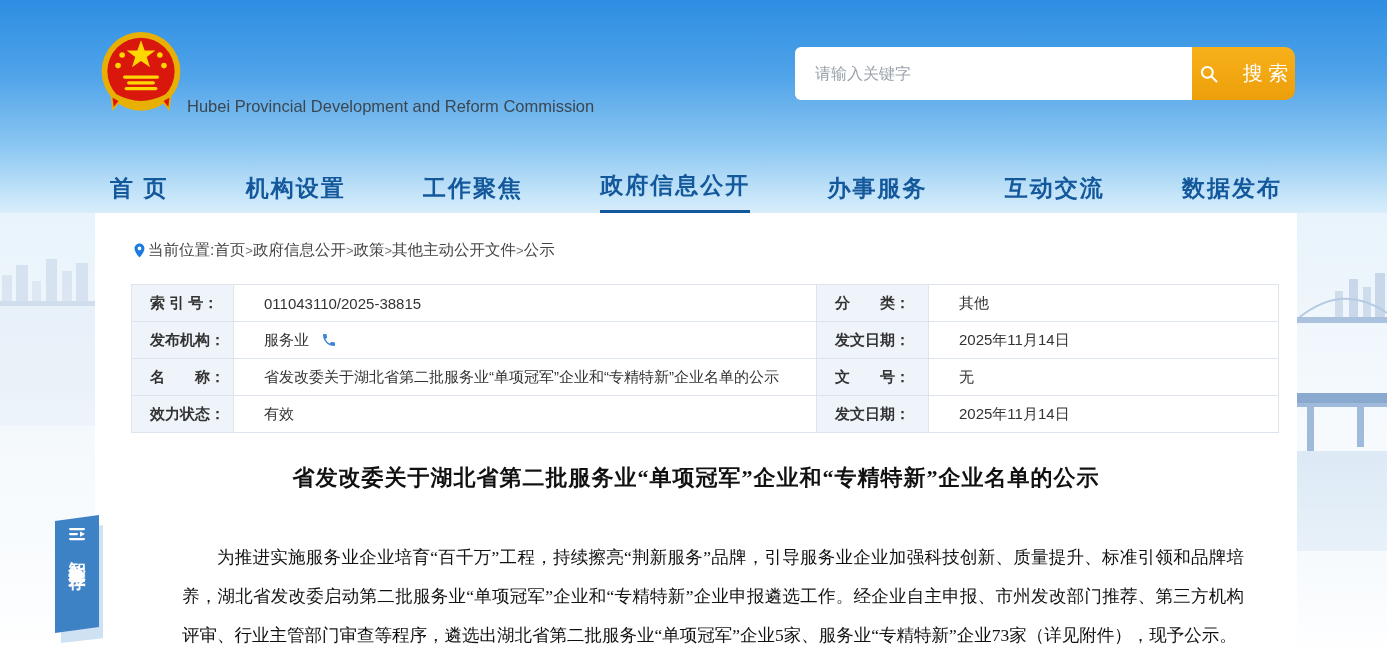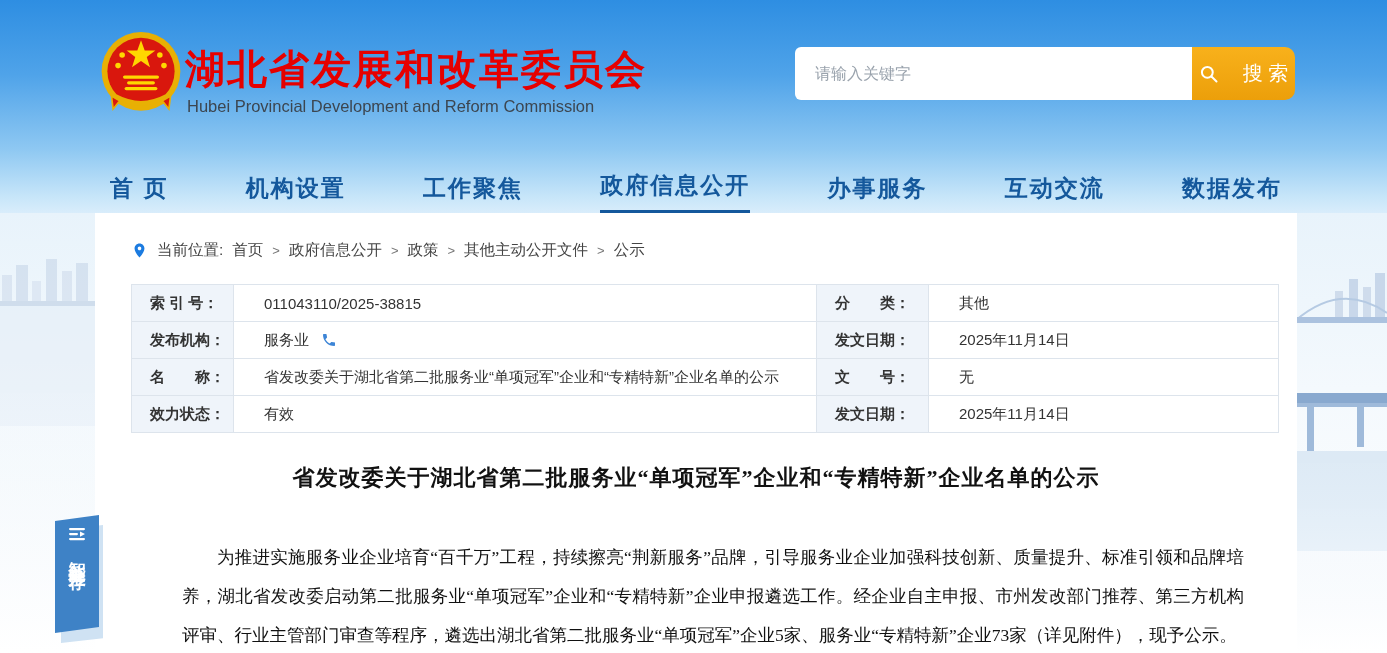--- a/index.html
+++ b/index.html
@@ -42,21 +42,21 @@
 
   
   .nav { position:absolute; left:95px; top:165px; width:1202px; height:48px;
          display:flex; justify-content:space-between; align-items:flex-end; padding:0 15px; }
   .nav-item { font-size:23px; color:#14589c; font-weight:bold; padding-bottom:9px; cursor:pointer; white-space:nowrap; letter-spacing:2px; }
   .nav-item.active { border-bottom:3px solid #14589c; }
 
   
   .panel { position:absolute; left:95px; top:213px; width:1202px; height:440px; background:#ffffff; }
 
-  .breadcrumb { position:absolute; left:36px; top:27px; display:flex; align-items:center; gap:9px; font-size:15.5px; color:#444; }
+  .breadcrumb { position:absolute; left:36px; top:27px; display:flex; align-items:center; font-size:15.5px; color:#444; }
   .breadcrumb .crumb { cursor:pointer; }
   .breadcrumb .sep { color:#777; font-size:13px; }
 
   .meta-table { position:absolute; left:36px; top:71px; width:1147px; border-collapse:collapse; table-layout:fixed; }
   .meta-table td { border:1px solid #dde4ec; height:37px; font-size:15px; color:#333; padding:0 30px; vertical-align:middle; }
   .meta-table td.lbl { background:#eff4fa; font-weight:bold; white-space:nowrap; padding-left:18px; }
   .c1 { width:102px; } .c2 { width:583px; } .c3 { width:112px; } .c4 { width:350px; }
   .phone-icon { display:inline-block; vertical-align:-3px; margin-left:8px; cursor:pointer; }
 
   .article-title { position:absolute; left:0; top:250px; width:100%; text-align:center;
@@ -134,21 +134,20 @@
     <circle cx="73" cy="30" r="3.4" fill="#ffd700"></circle>
     <circle cx="22" cy="43" r="3.4" fill="#ffd700"></circle>
     <circle cx="78" cy="43" r="3.4" fill="#ffd700"></circle>
     <rect x="28" y="55" width="44" height="4" rx="2" fill="#ffd700"></rect>
     <rect x="33" y="62" width="34" height="4" rx="2" fill="#ffd700"></rect>
     <rect x="30" y="69" width="40" height="4" rx="2" fill="#ffd700"></rect>
     <path d="M20 78 Q50 94 80 78 L80 84 Q50 100 20 84 Z" fill="#e8b004"></path>
     <path d="M14 80 L24 86 L16 96 Z" fill="#d9170d" stroke="#e8b004" stroke-width="2"></path>
     <path d="M86 80 L76 86 L84 96 Z" fill="#d9170d" stroke="#e8b004" stroke-width="2"></path>
   </svg>
-  <div class="site-title">湖北省发展和改革委员会</div>
   <div class="site-sub">Hubei Provincial Development and Reform Commission</div>
 
   <div class="searchbar">
     <input class="search-input" type="text" placeholder="请输入关键字" style="">
     <button class="search-btn">
       <svg width="20" height="20" viewBox="0 0 24 24">
         <circle cx="10" cy="10" r="6.5" fill="none" stroke="#ffffff" stroke-width="2.4"></circle>
         <line x1="15" y1="15" x2="21" y2="21" stroke="#ffffff" stroke-width="2.4" stroke-linecap="round"></line>
       </svg>
       <span>搜 索</span>

